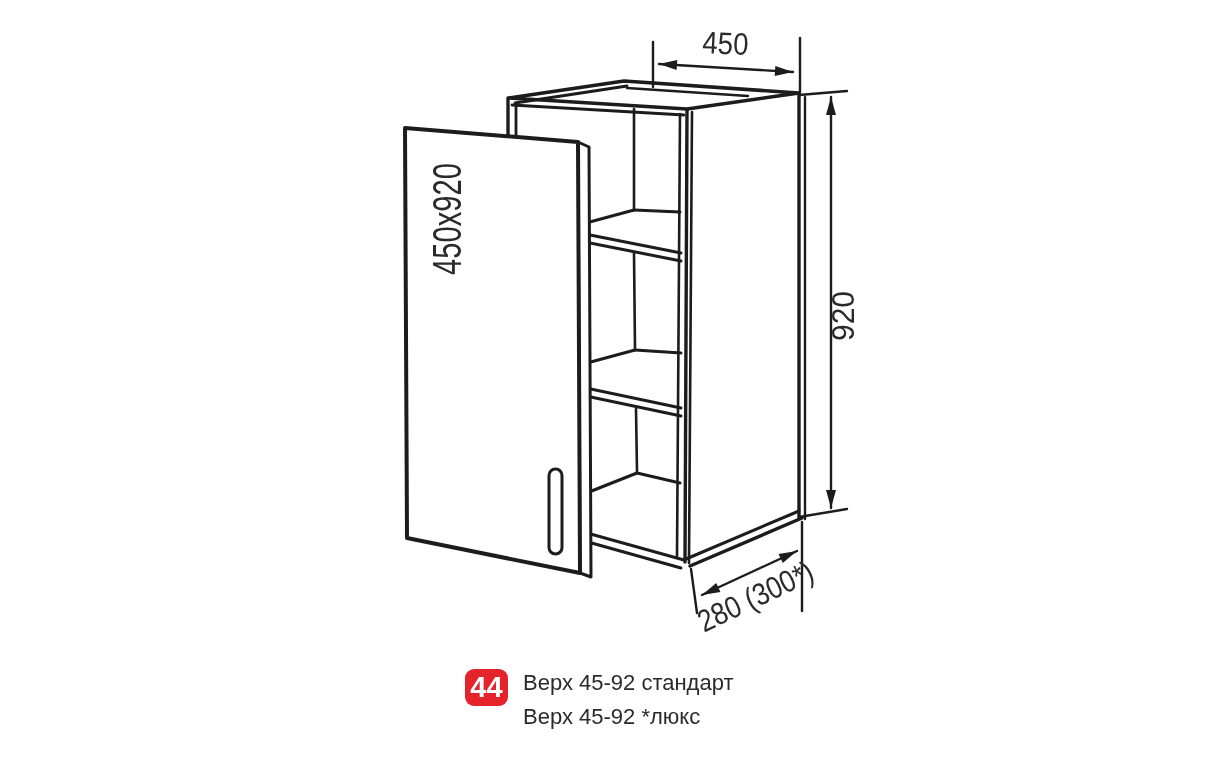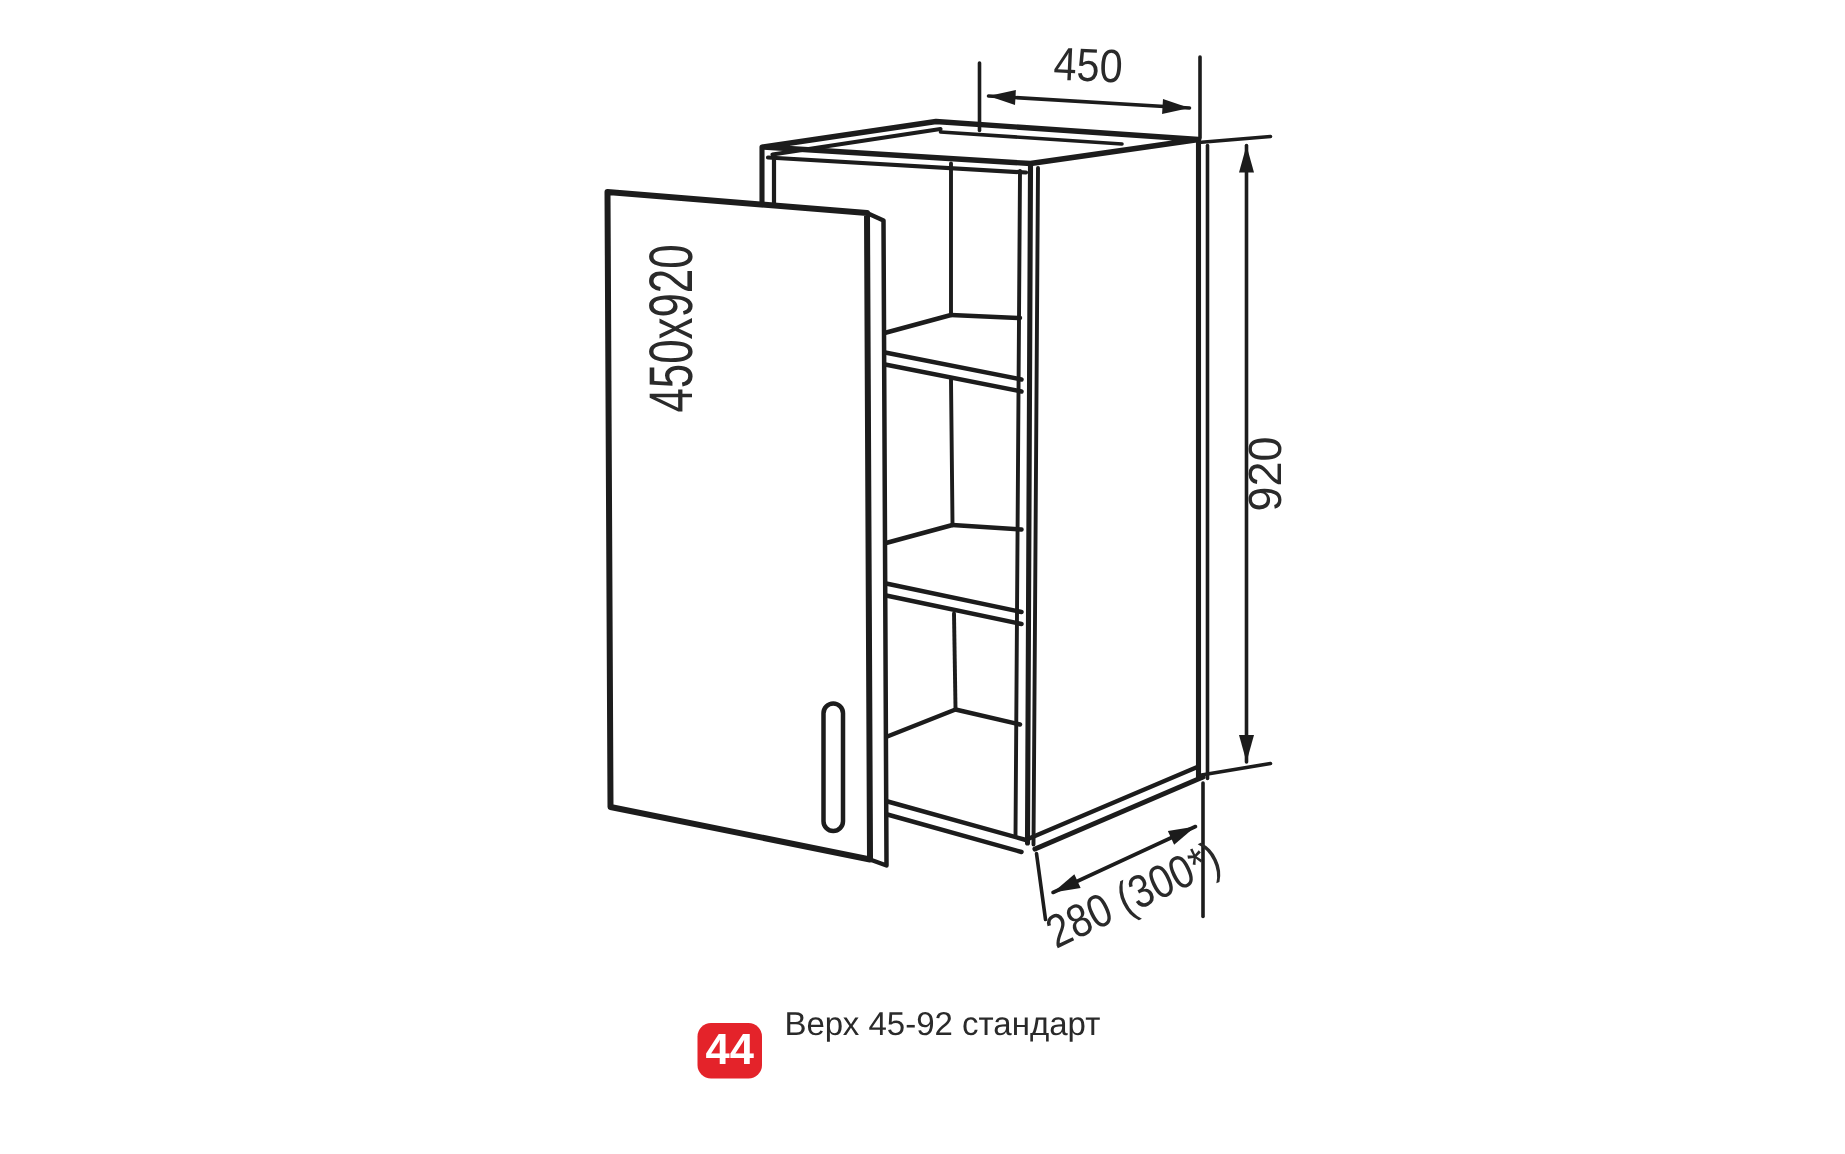--- a/index.html
+++ b/index.html
@@ -56,21 +56,21 @@
     height: 37px;
     background: #e4232a;
     border-radius: 9px;
     color: #ffffff;
     font-size: 29px;
     font-weight: bold;
     display: flex;
     align-items: center;
     justify-content: center;
     line-height: 1;
-    margin-top: 16px;
+    margin-top: 3px;
   }
   .caption-lines {
     color: #2a2a2a;
     font-size: 22px;
     line-height: 34px;
     white-space: nowrap;
   }
 </style>
 </head>
 <body>
@@ -159,16 +159,17 @@
       <path class="ln w24" d="M802,522 L802,611"></path>
       <path class="ln w24" d="M702,595 L797,551" marker-start="url(#arrow)" marker-end="url(#arrow)"></path>
       <text class="dimtext" transform="translate(760,606) rotate(-25.5)" text-anchor="middle" textLength="124" lengthAdjust="spacingAndGlyphs">280 (300*)</text>
     </g>
   </svg>
 
   <div class="caption">
     <div class="badge">44</div>
     <div class="caption-lines">
       <div>Верх 45-92 стандарт</div>
+      <div>Верх 45-92 *люкс</div>
     </div>
   </div>
 
 </div>
 
 </body></html>

